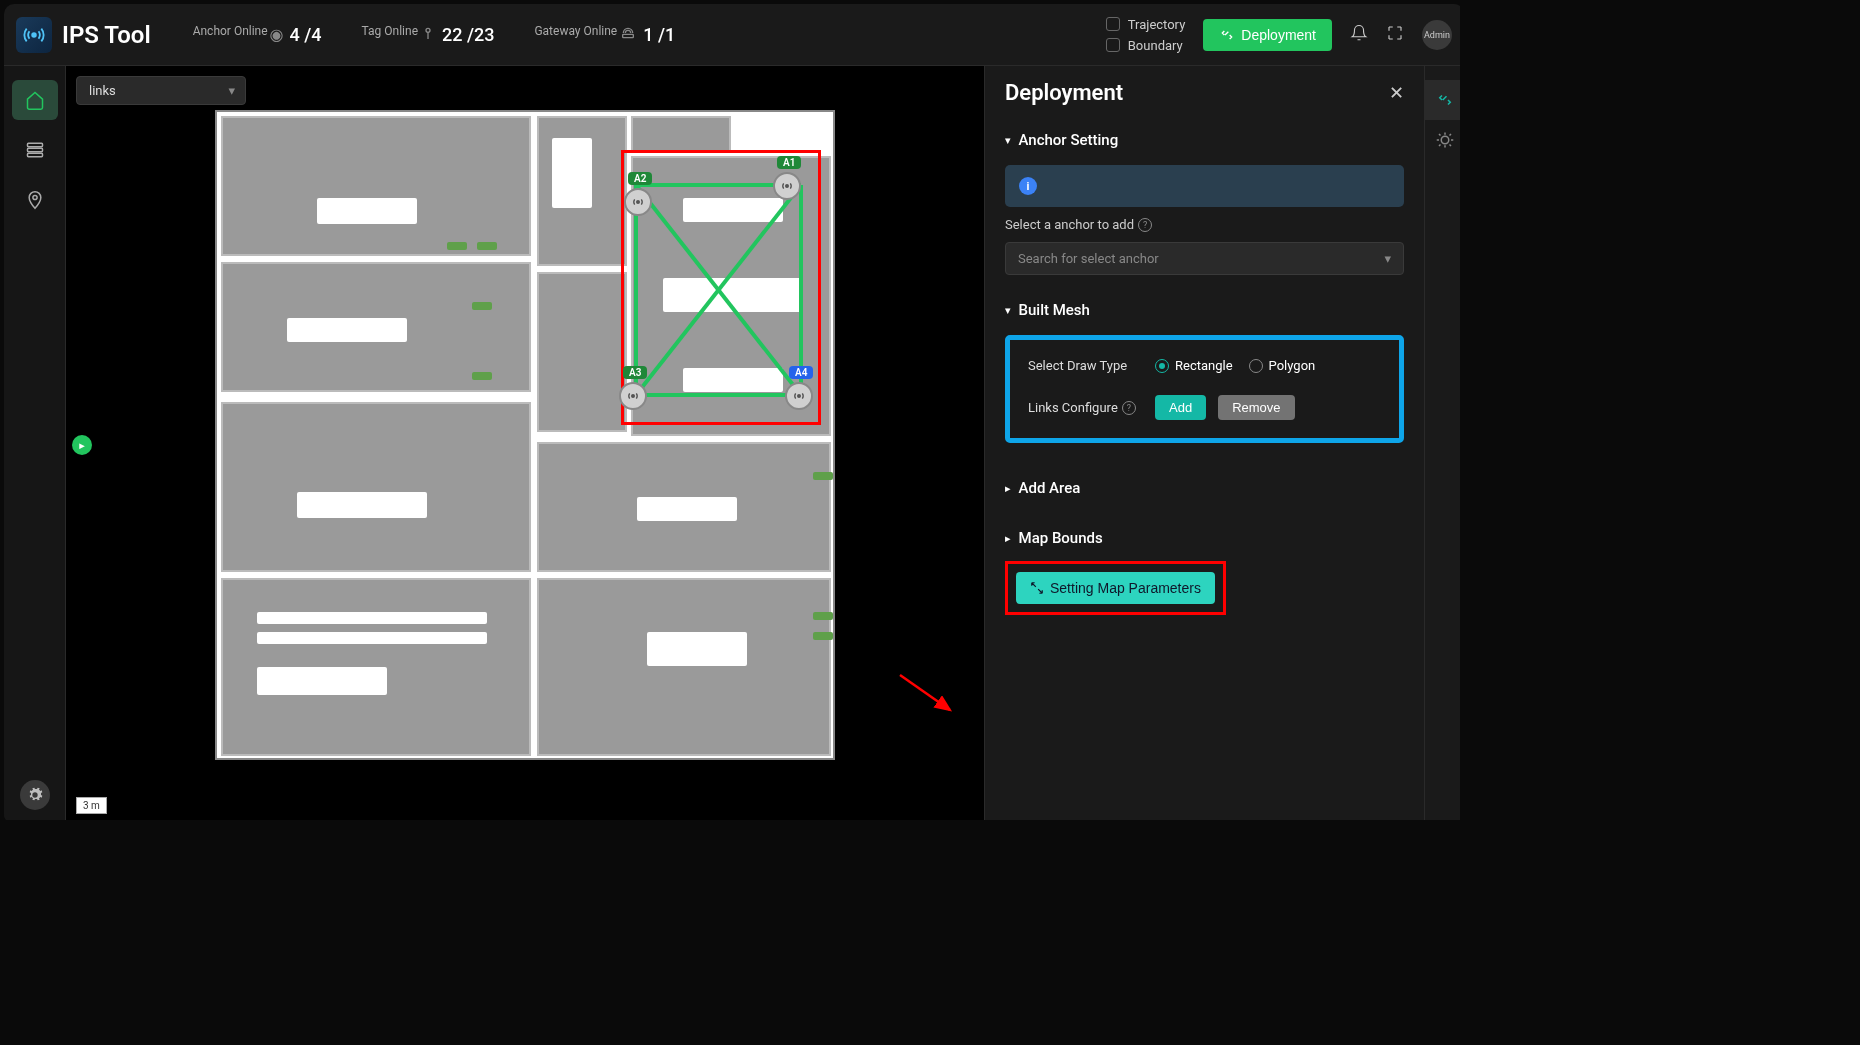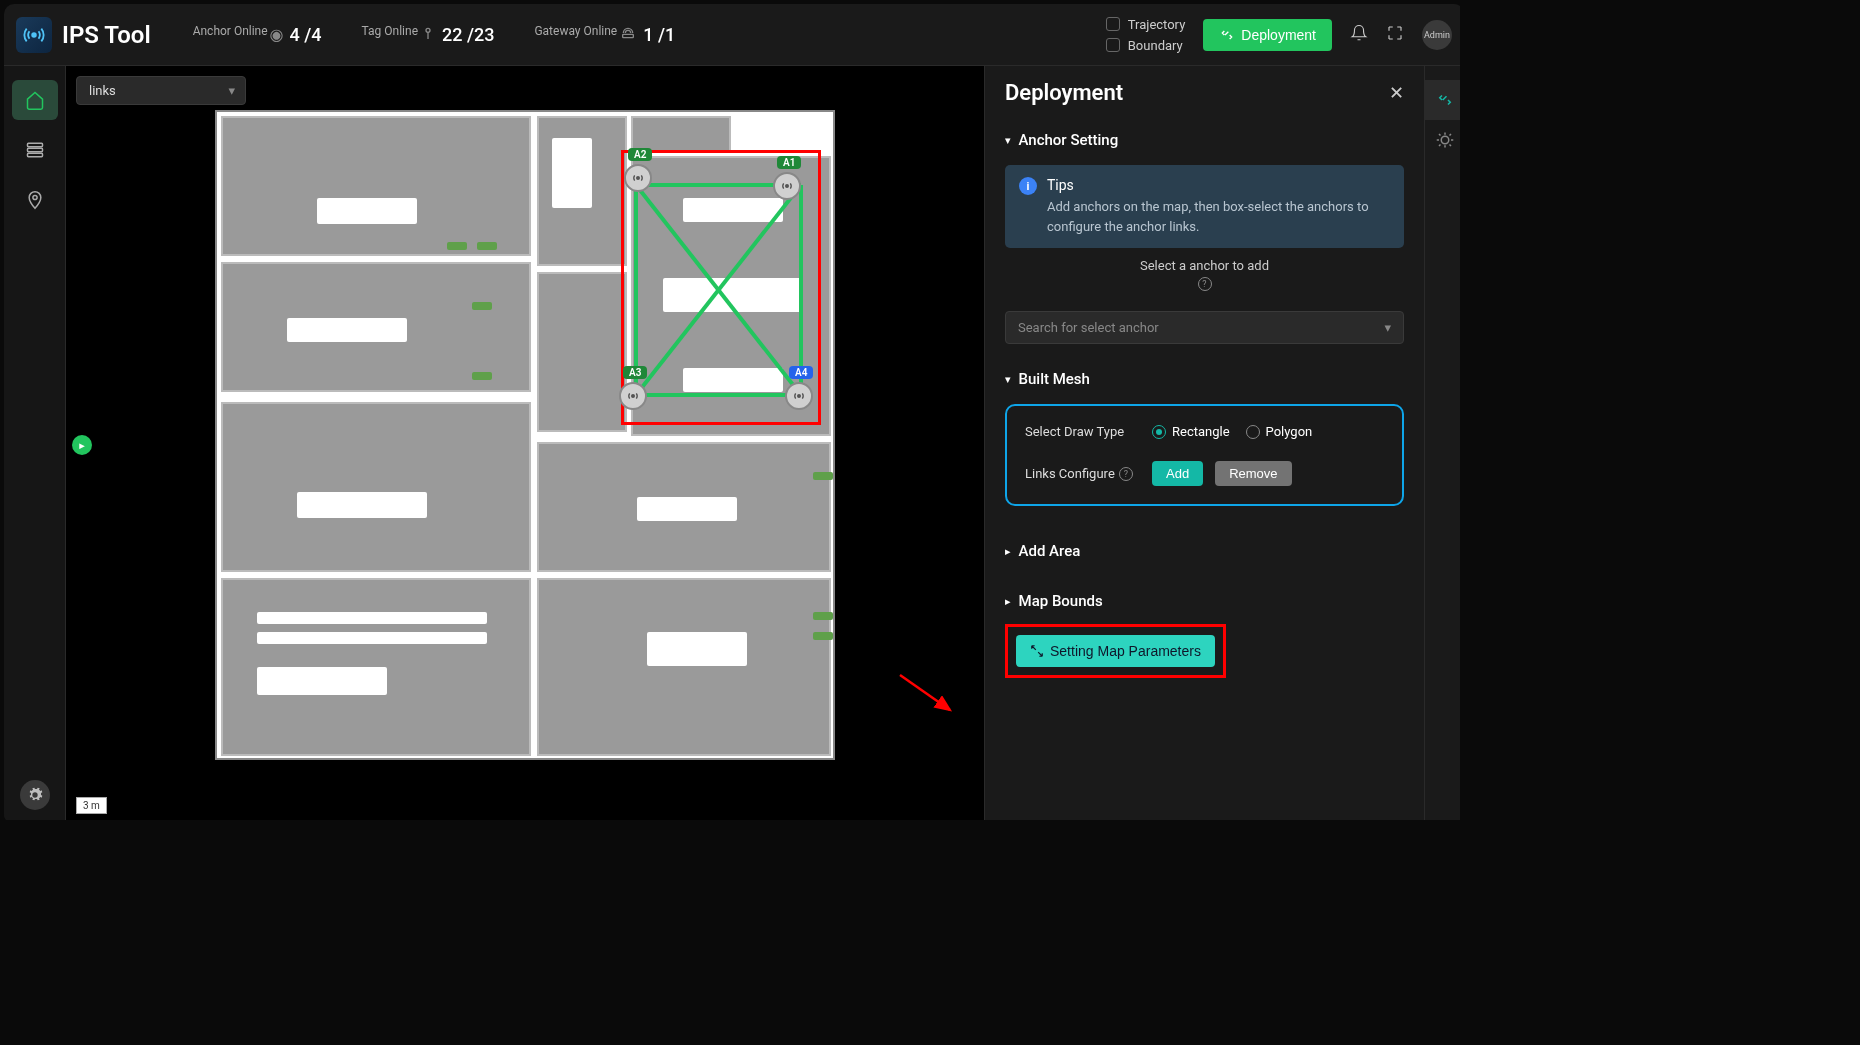--- a/index.html
+++ b/index.html
@@ -146,30 +146,30 @@
       background: #2a3f4f; border-radius: 5px; padding: 12px 14px;
       margin: 10px 0; display: flex; gap: 10px;
     }
     .tips-icon {
       width: 18px; height: 18px; border-radius: 50%;
       background: #3b82f6; color: #fff; display: flex; align-items: center;
       justify-content: center; font-size: 11px; font-weight: bold; flex-shrink: 0;
     }
     .tips-title { font-size: 14px; margin-bottom: 4px; }
     .tips-body { font-size: 13px; color: #b8c5d0; line-height: 1.5; }
-    .field-label { font-size: 13px; color: #ccc; margin-bottom: 20px; display: flex; align-items: center; gap: 4px; flex-direction: column; }
+    .field-label { font-size: 13px; color: #ccc; margin-bottom: 10px; display: flex; align-items: center; gap: 4px; }
     .help-icon { width: 14px; height: 14px; border: 1px solid #888; border-radius: 50%; font-size: 9px; display: inline-flex; align-items: center; justify-content: center; color: #888; }
     .search-select {
       background: #2a2a2a; border: 1px solid #3a3a3a; border-radius: 4px;
       padding: 8px 12px; font-size: 13px; color: #888; width: 100%;
       position: relative;
     }
     .search-select::after { content: "▾"; position: absolute; right: 12px; color: #888; }
     .mesh-box {
-      border: 2px solid #0ea5e9; border-radius: 10px; padding: 18px;
+      border: 5px solid #0ea5e9; border-radius: 5px; padding: 18px;
       margin: 10px 0;
     }
     .form-row { display: flex; align-items: center; gap: 12px; margin-bottom: 22px; }
     .form-label { font-size: 13px; color: #ddd; min-width: 115px; }
     .radio-group { display: flex; gap: 16px; }
     .radio-item { display: flex; align-items: flex-end; gap: 6px; font-size: 13px; }
     .radio {
       width: 14px; height: 14px; border: 1.5px solid #888;
       border-radius: 50%; position: relative;
     }
@@ -365,21 +365,21 @@
           <line x1="180" y1="35" x2="15" y2="245" stroke="#22c55e" stroke-width="4"></line>
         </svg>
 
         <div class="anchor" style="left:556px;top:60px">
           <div class="anchor-label">A1</div>
           <svg width="16" height="16" viewBox="0 0 24 24" fill="none" stroke="currentColor" stroke-width="2">
               <circle cx="12" cy="12" r="2" fill="currentColor"></circle>
               <path d="M7 8a7 7 0 0 0 0 8M17 8a7 7 0 0 1 0 8"></path>
             </svg>
         </div>
-        <div class="anchor" style="left:407px;top:52px">
+        <div class="anchor" style="left:407px;top:76px">
           <div class="anchor-label">A2</div>
           <svg width="16" height="16" viewBox="0 0 24 24" fill="none" stroke="currentColor" stroke-width="2">
               <circle cx="12" cy="12" r="2" fill="currentColor"></circle>
               <path d="M7 8a7 7 0 0 0 0 8M17 8a7 7 0 0 1 0 8"></path>
             </svg>
         </div>
         <div class="anchor" style="left:402px;top:270px">
           <div class="anchor-label">A3</div>
           <svg width="16" height="16" viewBox="0 0 24 24" fill="none" stroke="currentColor" stroke-width="2">
               <circle cx="12" cy="12" r="2" fill="currentColor"></circle>
@@ -413,24 +413,20 @@
           <div class="close-btn">✕</div>
         </div>
 
         <div class="section">
           <div class="section-header">
             <span class="chevron">▾</span>
             <span>Anchor Setting</span>
           </div>
           <div class="tips-box">
             <div class="tips-icon">i</div>
-            <div>
-              <div class="tips-title">Tips</div>
-              <div class="tips-body">Add anchors on the map, then box-select the anchors to configure the anchor links.</div>
-            </div>
           </div>
           <div class="field-label">
             <span>Select a anchor to add</span>
             <span class="help-icon">?</span>
           </div>
           <div class="search-select">Search for select anchor</div>
         </div>
 
         <div class="section">
           <div class="section-header">

